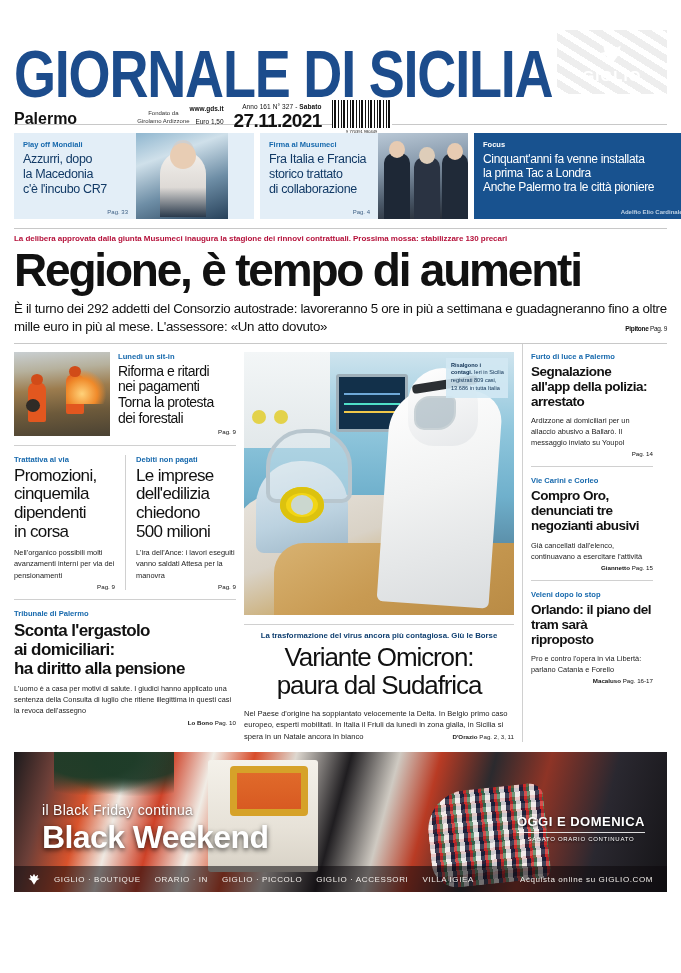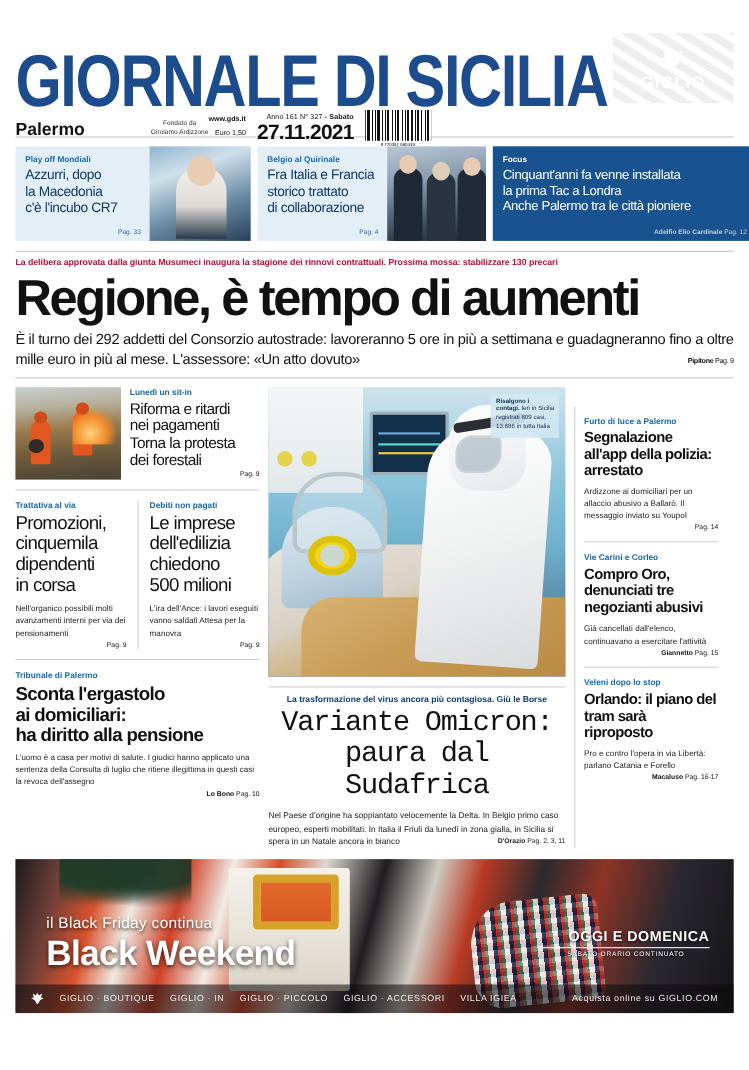--- a/index.html
+++ b/index.html
@@ -180,21 +180,21 @@
   }
   .teaser-page {
     font-size: 6px;
     text-align: right;
     margin-top: auto;
     opacity: .8;
   }
   .teaser-photo { flex: 0 0 auto; position: relative; overflow: hidden; }
 
   
-  .t1 { width: 214px; background: #e3eef7; }
+  .t1 { width: 240px; background: #e3eef7; }
   .t1 .teaser-text { width: 122px; color: #123a66; }
   .t1 .teaser-kicker { color: #1769ad; }
   .t1 .teaser-photo {
     width: 92px;
     background: linear-gradient(160deg,#8fb6cf 0%,#cfe0ea 28%,#6e8ea6 62%,#27415a 100%);
   }
   .t1 .teaser-photo::before{
     content:"";position:absolute;left:24px;top:18px;width:46px;height:66px;border-radius:24px 24px 0 0;
     background:linear-gradient(180deg,#f3f0ec 0%,#dedad6 55%,#2a3a4c 100%);
   }
@@ -265,21 +265,21 @@
   .lead-bottom-rule { border-top: 1px solid #c8c8c8; margin-top: 7px; }
 
   
   .body-grid {
     display: flex;
     margin: 0 14px;
     gap: 0;
   }
   .col-left { width: 222px; flex: 0 0 222px; }
   .col-mid { width: 286px; flex: 0 0 286px; padding: 0 8px; box-sizing: border-box; }
-  .col-right { width: 131px; flex: 0 0 131px; padding-left: 8px; box-sizing: border-box; border-left: 1px solid #d0d0d0; margin-top: 26px; }
+  .col-right { width: 131px; flex: 0 0 131px; padding-left: 8px; box-sizing: border-box; border-left: 1px solid #d0d0d0; }
 
   .kicker { font-size: 7.6px; font-weight: bold; color: #1769ad; margin-bottom: 3px; }
   .hl-reg { font-size: 15px; line-height: 1.12; letter-spacing: -0.5px; color: #111; }
   .hl-bold { font-size: 15px; font-weight: bold; line-height: 1.12; letter-spacing: -0.5px; color: #111; }
   .summary { font-size: 7.4px; line-height: 1.5; color: #222; margin-top: 6px; }
   .pagref { font-size: 6.2px; text-align: right; margin-top: 2px; }
   .pagref b { font-weight: bold; }
   .sep { border-top: 1px solid #d0d0d0; margin: 9px 0; }
 
   
@@ -400,21 +400,21 @@
   .hero-inset b { font-weight: bold; display: inline; }
 
   .omicron { padding-top: 9px; }
   .omicron-rule { border-top: 1px solid #d0d0d0; }
   .omicron-kicker {
     font-size: 7.8px; font-weight: bold; color: #0f3f70;
     text-align: center; padding: 6px 0 3px 0;
   }
   .omicron-head {
     font-size: 26px; line-height: 1.1; letter-spacing: -1.1px;
-    text-align: center; color: #111; font-family: Liberation Mono, monospace;
+    text-align: center; color: #111;
   }
   .omicron-sub {
     font-size: 7.6px; line-height: 1.52; color: #222; margin-top: 8px; position: relative;
   }
   .omicron-sub .byline { font-size: 6.2px; font-weight: bold; position: absolute; right: 0; bottom: 1px; }
   .omicron-sub .byline span { font-weight: normal; }
 
   
   .ad {
     position: relative;
@@ -456,21 +456,20 @@
     text-shadow: 0 1px 3px rgba(0,0,0,.75);
   }
   .ad-line2 {
     color: #ffffff; font-size: 32px; font-weight: bold; letter-spacing: -.6px;
     margin-top: 1px; text-shadow: 0 2px 5px rgba(0,0,0,.7);
   }
   .ad-right { position: absolute; right: 22px; top: 62px; text-align: center; z-index: 4; }
   .ad-oggi {
     color: #ffffff; font-size: 13px; font-weight: bold; letter-spacing: .5px;
     text-shadow: 0 1px 3px rgba(0,0,0,.8);
-    padding-left: 24px;
   }
   .ad-sab {
     color: #ffffff; font-size: 6px; letter-spacing: .7px; margin-top: 3px;
     border-top: 1px solid rgba(255,255,255,.85); padding-top: 3px;
     text-shadow: 0 1px 2px rgba(0,0,0,.8);
   }
   .ad-footer {
     position: absolute; left: 0; right: 0; bottom: 0; height: 26px;
     display: flex; align-items: center; gap: 14px;
     padding: 0 14px; box-sizing: border-box;
@@ -534,21 +533,21 @@
         <div class="teaser-title" style="white-space:pre-line">Azzurri, dopo
 la Macedonia
 c'è l'incubo CR7</div>
         <div class="teaser-page">Pag. 33</div>
       </div>
       <div class="teaser-photo"></div>
     </div>
 
     <div class="teaser t2">
       <div class="teaser-text">
-        <div class="teaser-kicker">Belgio al Quirinale</div>
+        <div class="teaser-kicker">Firma al Musumeci</div>
         <div class="teaser-title" style="white-space:pre-line">Fra Italia e Francia
 storico trattato
 di collaborazione</div>
         <div class="teaser-page">Pag. 4</div>
       </div>
       <div class="teaser-photo"></div>
     </div>
 
     <div class="teaser t3">
       <div class="teaser-text">
@@ -706,21 +705,21 @@
     </div>
 
     <div class="ad-right">
       <div class="ad-oggi">OGGI E DOMENICA</div>
       <div class="ad-sab">SABATO ORARIO CONTINUATO</div>
     </div>
 
     <div class="ad-footer">
       <div class="ad-flower"></div>
       <div class="fl">GIGLIO · BOUTIQUE</div>
-      <div class="fl">GIGLIO · IN</div>
+      <div class="fl">ORARIO · IN</div>
       <div class="fl">GIGLIO · PICCOLO</div>
       <div class="fl">GIGLIO · ACCESSORI</div>
       <div class="fl">VILLA IGIEA</div>
       <div class="fl lastitem">Acquista online su GIGLIO.COM</div>
     </div>
   </div>
 
 </div>
 
 </body></html>

